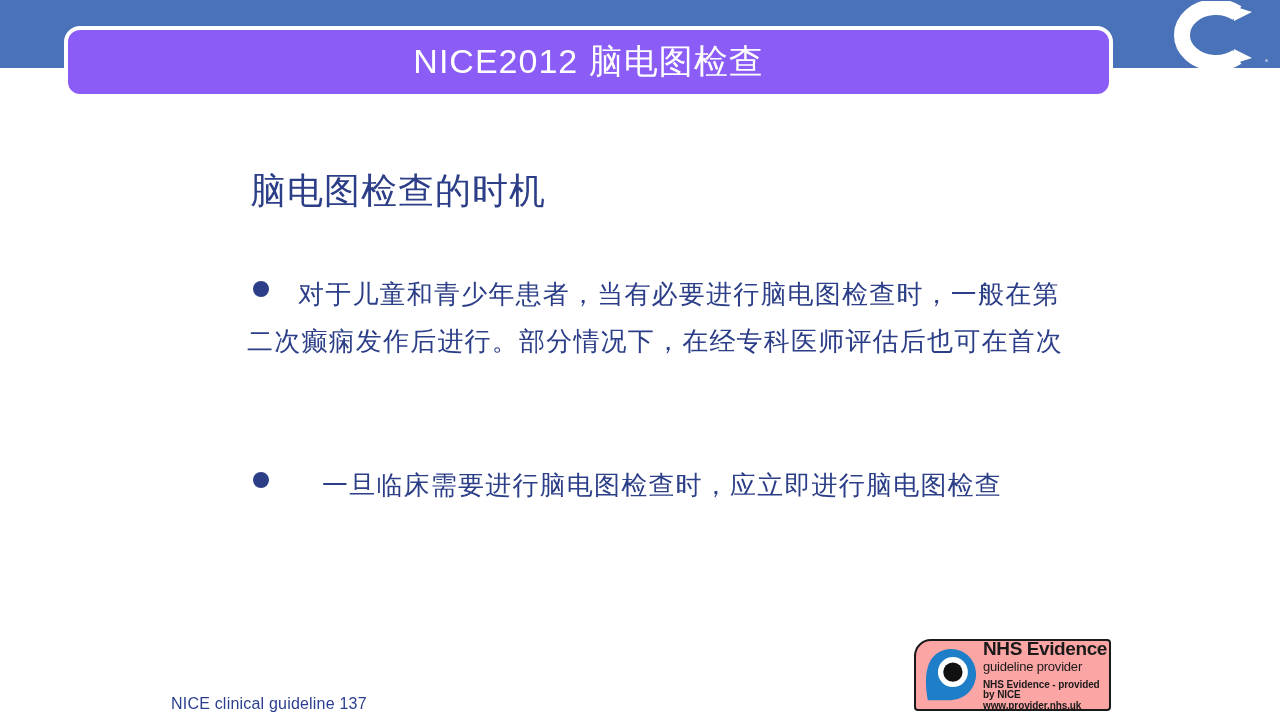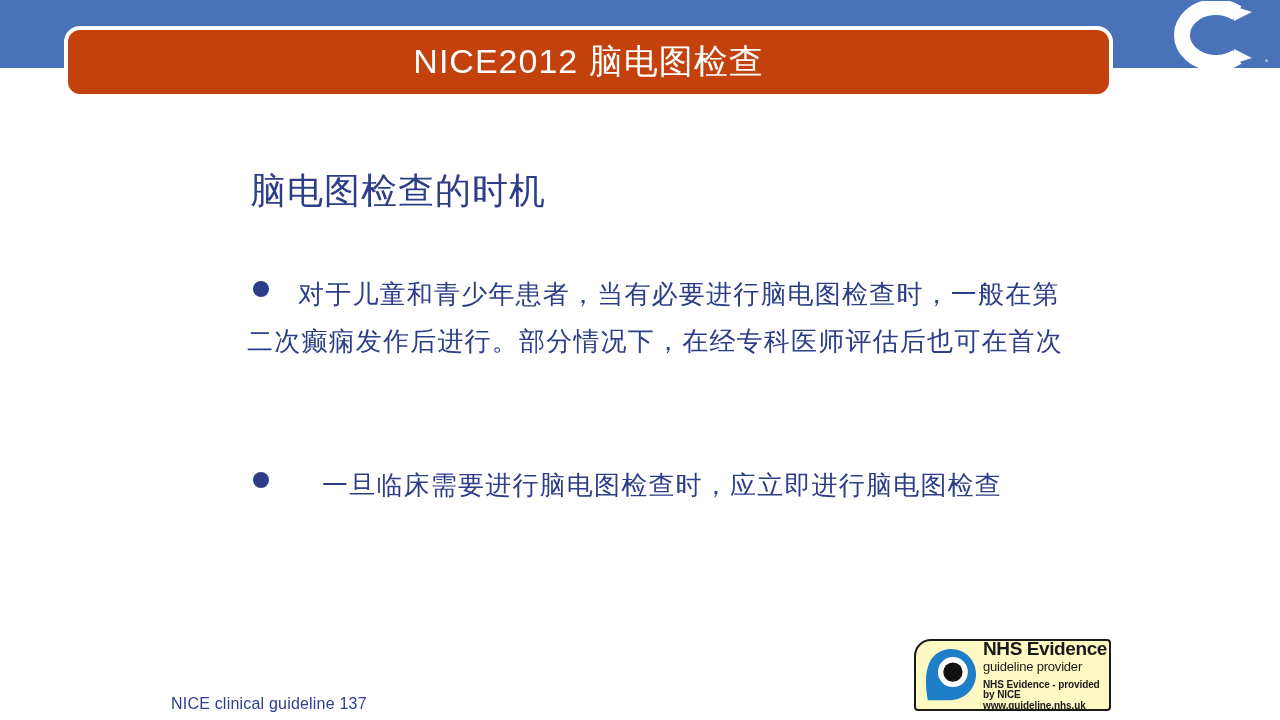--- a/index.html
+++ b/index.html
@@ -19,21 +19,21 @@
     left: 0; top: 0;
     width: 1280px; height: 68px;
     background: #4A72B8;
   }
 
   
   .title-box {
     position: absolute;
     left: 64px; top: 26px;
     width: 1049px; height: 72px;
-    background: #c2410c;
+    background: #8b5cf6;
     border: 4px solid #ffffff;
     border-radius: 16px;
     display: flex;
     align-items: center;
     justify-content: center;
   }
   .title-box .title-text {
     color: #ffffff;
     font-size: 34px;
     letter-spacing: 1px;
@@ -94,21 +94,21 @@
     color: #2B3F90;
     letter-spacing: 0.2px;
     white-space: nowrap;
   }
 
   
   .nhs-badge {
     position: absolute;
     left: 914px; top: 639px;
     width: 197px; height: 72px;
-    background: #fef9c3;
+    background: #fca5a5;
     border: 2.5px solid #1a1a1a;
     border-radius: 17px 4px 4px 4px;
     display: flex;
     align-items: center;
   }
   .nhs-icon {
     width: 58px; height: 58px;
     margin-left: 5px;
     flex: 0 0 auto;
   }
@@ -170,17 +170,17 @@
   <div class="nhs-badge">
     <svg class="nhs-icon" viewBox="0 0 60 60">
       <path d="M 7 56 C 5 44 4 32 7 22 C 10 10 20 3 31 3 C 46 3 57 15 57 29 C 57 44 45 56 30 56 C 22 56 13 56 7 56 Z" fill="#1E7EC8"></path>
       <circle cx="33" cy="27" r="15.5" fill="#ffffff"></circle>
       <circle cx="33" cy="27" r="10" fill="#111111"></circle>
     </svg>
     <div class="nhs-texts">
       <span class="nhs-title">NHS Evidence</span>
       <span class="nhs-sub">guideline provider</span>
       <span class="nhs-small nhs-small-1">NHS Evidence - provided by NICE</span>
-      <span class="nhs-small">www.guideline.nhs.uk</span>
+      <span class="nhs-small">www.provider.nhs.uk</span>
     </div>
   </div>
 
 </div>
 
 </body></html>

